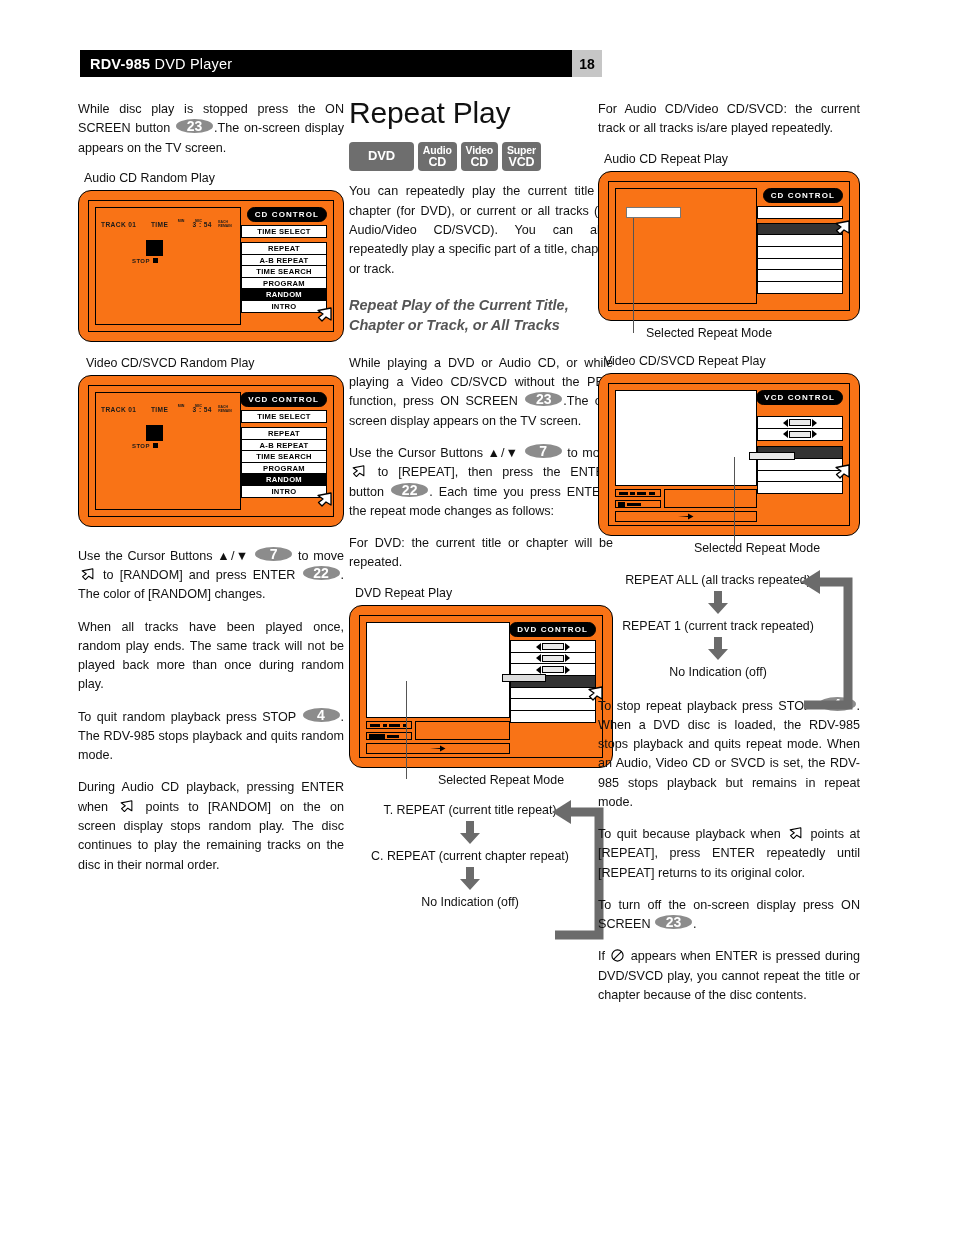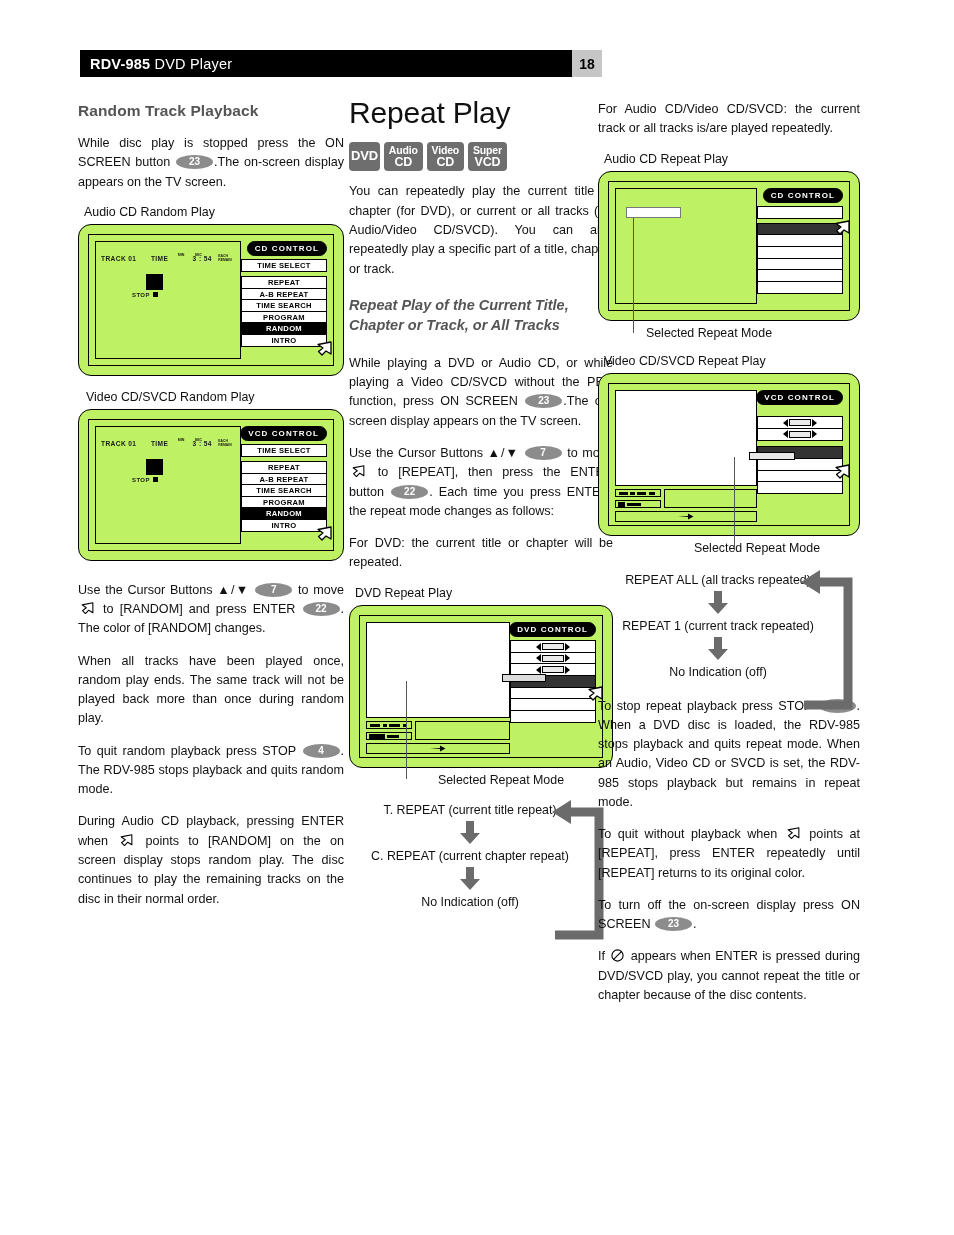--- a/index.html
+++ b/index.html
@@ -57,49 +57,49 @@
   }
   p.body.last { margin-bottom: 0; }
   .cap {
     font-size: 12.4px; color: #111; margin: 4px 0 5px 6px;
   }
   .cap-c { font-size: 12.4px; color: #111; text-align: center; margin: 5px 0 0 0; }
 
   
   .cnum {
     display: inline-block; width: 37px; height: 14px; border-radius: 50%;
-    background: #8c8c8c; color: #fff; font-size: 10px; font-weight: bold;
+    background: #8c8c8c; color: #fff; font-size: 14px; font-weight: bold;
     text-align: center; line-height: 14px; vertical-align: 1px;
     margin: 0 1px;
   }
   
   .cursor-ic {
     display: inline-block; width: 15px; height: 14px; vertical-align: -3px;
     margin: 0 2px;
   }
   .cursor-ic svg { display:block; }
   .nosign {
     display:inline-block; width:13px; height:13px; vertical-align:-2px; margin:0 2px;
   }
 
   
   .badges { display: flex; gap: 4px; margin: 2px 0 11px 0; }
   .badge {
     background: #6e6e6e; color: #fff; border-radius: 4px;
     font-weight: bold; text-align: center; padding: 3px 5px;
     font-size: 11.5px; line-height: 1.02; letter-spacing: -.2px;
   }
-  .badge.one-line { padding: 7px 2px; font-size: 13px; }
+  .badge.one-line { padding: 7px 19px; font-size: 13px; }
   .badge .l1 { display:block; font-size: 10.5px; }
   .badge .l2 { display:block; font-size: 12.5px; }
 
   
   .osd {
     border: 1.6px solid #000; border-radius: 13px;
-    padding: 9px; background: #bef264; position: relative;
+    padding: 9px; background: #f97316; position: relative;
   }
   .osd-inner {
     border: 1.5px solid #000; position: relative; height: 100%;
   }
   .tv {
     position: relative; display: flex; height: 100%;
   }
   .tv-left { position: relative; flex: 1 1 auto; }
   .tv-right { position: relative; width: 86px; }
 
@@ -161,21 +161,20 @@
 <div class="page">
 
   <div class="header">
     <div class="header-title">
       <b>RDV-985</b><span class="light"> DVD Player</span>
     </div>
   </div>
   <div class="page-num">18</div>
 
   <div class="col col1">
-    <h2 class="sec-head">Random Track Playback</h2>
 
     <p class="body"><span>While disc play is stopped press the ON SCREEN button </span><span class="cnum">23</span><span>.The on-screen display appears on the TV screen.</span></p>
 
     <div class="cap">Audio CD Random Play</div>
 
     <div class="osd" style="height:152px;">
       <div class="osd-inner">
         <div class="tv">
           <div class="tv-left" style="border:1.4px solid #000;margin:6px 0 6px 6px;position:relative;">
             <div style="position:absolute;left:5px;top:5px;right:2px;">
@@ -516,21 +515,21 @@
       <svg class="loopback" style="left:100px;top:-6px;" width="165" height="148" viewBox="0 0 165 148">
         <path d="M106 138 L150 138 L150 15 L120 15" stroke="#6b6b6b" stroke-width="9" fill="none"></path>
         <path d="M122 3 L122 27 L103 15 Z" fill="#6b6b6b"></path>
       </svg>
     </div>
 
     <div style="height:18px;"></div>
 
     <p class="body"><span>To stop repeat playback press    STOP </span><span class="cnum">4</span><span>. When a DVD disc is loaded, the RDV-985 stops playback and quits repeat mode. When an Audio, Video CD or SVCD is set, the RDV-985 stops playback but remains in repeat mode.</span></p>
 
-    <p class="body"><span>To quit without playback when </span><span class="cursor-ic"><svg width="15" height="14" viewBox="0 0 17 17">
+    <p class="body"><span>To quit because playback when </span><span class="cursor-ic"><svg width="15" height="14" viewBox="0 0 17 17">
             <path d="M15 1 L15 13 L10 10 L6 14 L2.5 10.5 L7 7 L2 3.5 Z" fill="#fff" stroke="#000" stroke-width="1.3" stroke-linejoin="round"></path>
           </svg></span><span> points at [REPEAT], press ENTER repeatedly until [REPEAT] returns to its original color.</span></p>
 
     <p class="body"><span>To turn off the on-screen display press ON SCREEN </span><span class="cnum">23</span><span>.</span></p>
 
     <p class="body last"><span>If </span><span class="nosign"><svg width="13" height="13" viewBox="0 0 13 13">
             <circle cx="6.5" cy="6.5" r="5.6" fill="none" stroke="#000" stroke-width="1.1"></circle>
             <line x1="2.4" y1="10.6" x2="10.6" y2="2.4" stroke="#000" stroke-width="1.1"></line>
           </svg></span><span> appears when ENTER is pressed during DVD/SVCD play, you cannot repeat the title or chapter because of the disc contents.</span></p>
   </div>

